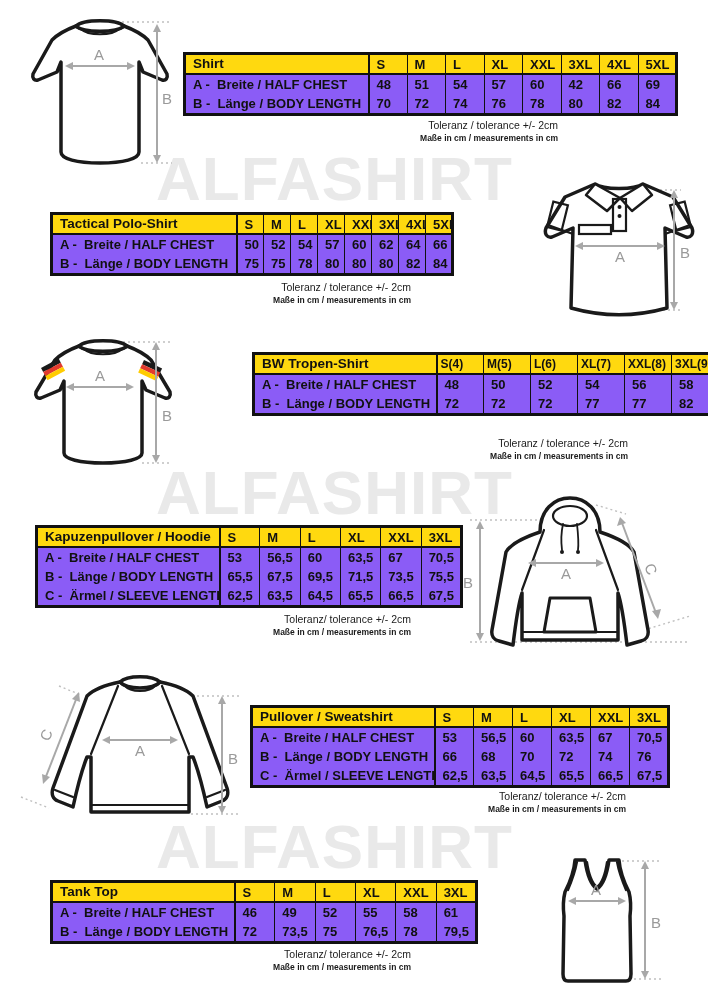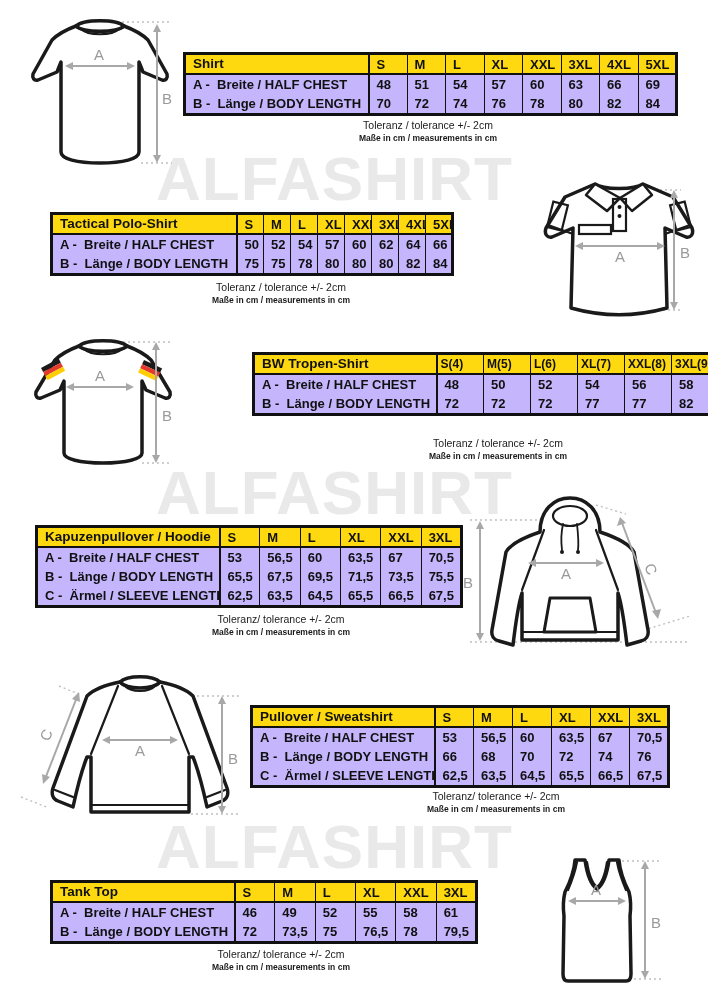--- a/index.html
+++ b/index.html
@@ -1,31 +1,31 @@
 <!DOCTYPE html>
 <html><head>
 <meta charset="utf-8">
 <style>
   html,body{margin:0;padding:0;background:#fff;}
   .page{position:relative;width:708px;height:1000px;background:#fff;overflow:hidden;
         font-family:"Liberation Sans",sans-serif;}
   .wm{position:absolute;left:156px;width:560px;font:bold 62px "Liberation Sans",sans-serif;
       letter-spacing:1px;color:#e9e9e9;line-height:1;z-index:0;user-select:none;}
   .layer{position:absolute;inset:0;z-index:1;}
-  .size-table{position:absolute;border-collapse:collapse;table-layout:fixed;background:#c4b5fd;
+  .size-table{position:absolute;border-collapse:collapse;table-layout:fixed;background:#8b5cf6;
       border:3px solid #111;}
   .size-table th,.size-table td{font:bold 13px "Liberation Sans",sans-serif;color:#111;
       text-align:left;padding:0 0 0 7px;overflow:hidden;white-space:pre;line-height:1;}
   .size-table th+th,.size-table td+td{border-left:1.5px solid #111;}
   .size-table th.fs,.size-table td.fs{border-left:2.5px solid #111;}
   .size-table thead th{background:#ffd90f;height:18px;border-bottom:2.5px solid #111;}
   .size-table thead th.tt{font-size:13.5px;}
   .size-table td{height:19px;}
   .size-table.compact thead th:not(.tt){font-size:12px;padding-left:3px;margin-top:12px;}
-  .tol{position:absolute;width:260px;text-align:center;color:#1a1a1a;z-index:1;}
+  .tol{position:absolute;width:260px;text-align:right;color:#1a1a1a;z-index:1;}
   .tol .l1{font-size:10.5px;font-weight:400;margin:0 0 2px 0;}
   .tol .l2{font-size:8.5px;font-weight:700;margin:0;}
   svg{position:absolute;z-index:1;overflow:visible;}
   .garment{fill:#fff;stroke:#1a1a1a;stroke-width:3.5;stroke-linejoin:round;stroke-linecap:round;}
   .thin{fill:none;stroke:#1a1a1a;stroke-width:2.2;stroke-linecap:round;}
   .arrow{stroke:#a8a8a8;stroke-width:2;}
   .ah{fill:#a8a8a8;stroke:none;}
   .leader{stroke:#c0c0c0;stroke-width:1.4;stroke-dasharray:2,3;fill:none;}
   .dim{fill:#9a9a9a;font:400 15px "Liberation Sans",sans-serif;}
 </style>
@@ -82,21 +82,21 @@
           </tr>
         </thead>
         <tbody>
           <tr>
             <td>A -  Breite / HALF CHEST</td>
             <td class="fs">48</td>
             <td>51</td>
             <td>54</td>
             <td>57</td>
             <td>60</td>
-            <td>63</td>
+            <td>42</td>
             <td>66</td>
             <td>69</td>
           </tr>
           <tr>
             <td>B -  Länge / BODY LENGTH</td>
             <td class="fs">70</td>
             <td>72</td>
             <td>74</td>
             <td>76</td>
             <td>78</td>

